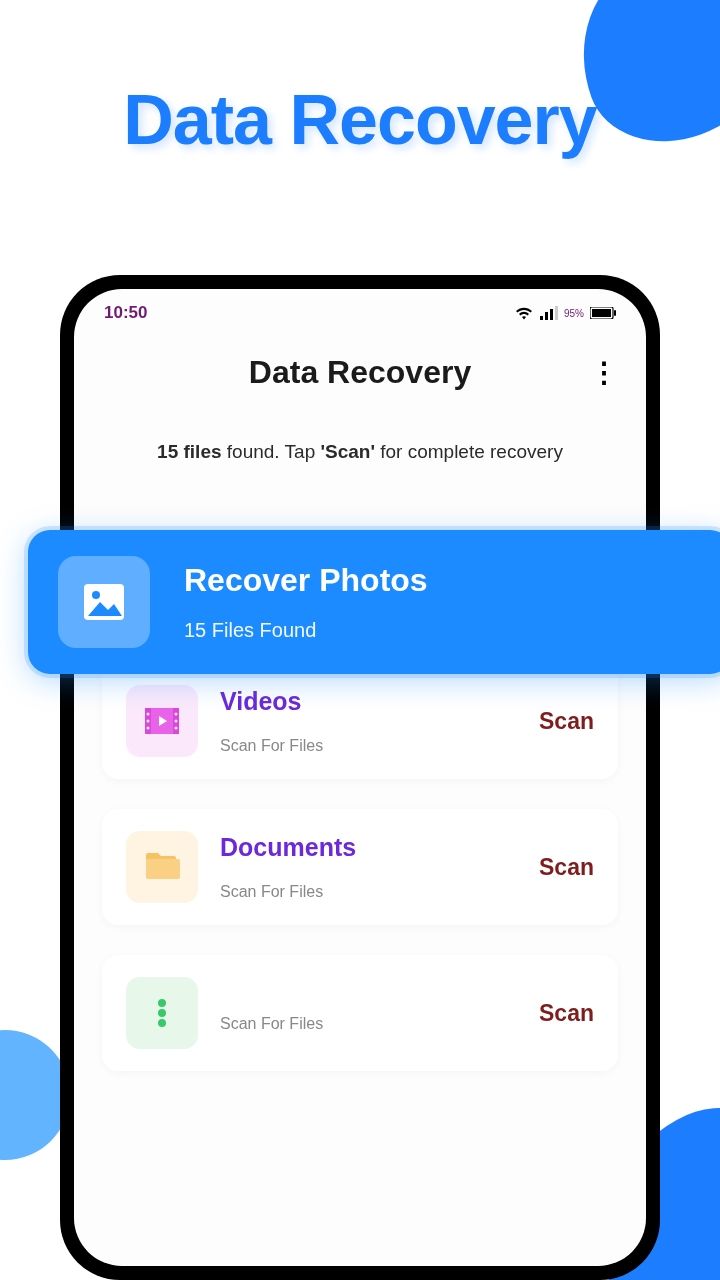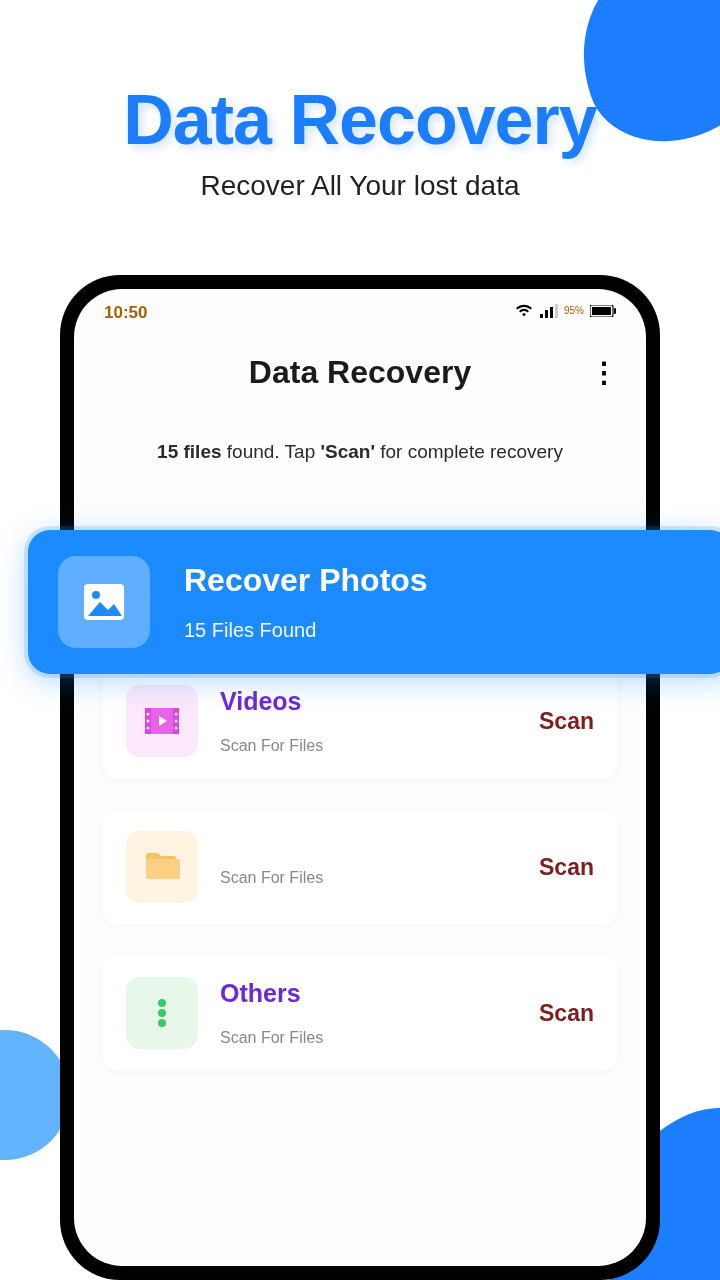--- a/index.html
+++ b/index.html
@@ -91,25 +91,25 @@
   width: 100%;
   height: 100%;
   background: #fdfdfd;
   border-radius: 48px;
   overflow: hidden;
   position: relative;
 }
 .status-bar {
   display: flex;
   justify-content: space-between;
-  align-items: flex-start;
+  align-items: center;
   padding: 14px 30px 6px;
   font-size: 17px;
   font-weight: 600;
-  color: #a16207;
+  color: #701a75;
   gap: 40px;
 }
 .status-right { display: flex; align-items: center; gap: 6px; }
 .app-header {
   display: flex;
   justify-content: center;
   align-items: center;
   padding: 25px 20px;
   position: relative;
 }
@@ -212,21 +212,20 @@
 <body>
 
 <div class="bg-blob-tr"></div>
 <div class="bg-blob-tr2"></div>
 <div class="bg-blob-tr3"></div>
 <div class="bg-blob-bl"></div>
 <div class="bg-blob-br"></div>
 
 <div class="hero">
   <h1>Data Recovery</h1>
-  <p>Recover All Your lost data</p>
 </div>
 
 <div class="phone">
   <div class="screen">
 
     <div class="status-bar">
       <span>10:50</span>
       <div class="status-right">
         <span>
           <svg width="20" height="15" viewBox="0 0 20 15">
@@ -287,35 +286,35 @@
       </div>
 
       <div class="card">
         <div class="card-icon icon-docs">
           <svg width="44" height="44" viewBox="0 0 44 44">
               <path d="M6 14 L6 10 Q6 8 8 8 L18 8 L21 11 L34 11 Q36 11 36 13 L36 14 Z" fill="#f5c264"></path>
               <path d="M6 14 L38 14 Q40 14 40 16 L40 32 Q40 34 38 34 L8 34 Q6 34 6 32 Z" fill="#fad084"></path>
             </svg>
         </div>
         <div class="card-body">
+          <div class="card-title">Documents</div>
           <div class="card-sub">Scan For Files</div>
         </div>
         <div class="scan-btn">Scan</div>
       </div>
 
       <div class="card">
         <div class="card-icon icon-others">
           <svg width="40" height="40" viewBox="0 0 40 40">
               <circle cx="20" cy="10" r="4" fill="#38c96b"></circle>
               <circle cx="20" cy="20" r="4" fill="#38c96b"></circle>
               <circle cx="20" cy="30" r="4" fill="#38c96b"></circle>
             </svg>
         </div>
         <div class="card-body">
-          <div class="card-title">Others</div>
           <div class="card-sub">Scan For Files</div>
         </div>
         <div class="scan-btn">Scan</div>
       </div>
     </div>
 
   </div>
 </div>
 
 <div class="highlight-card">

